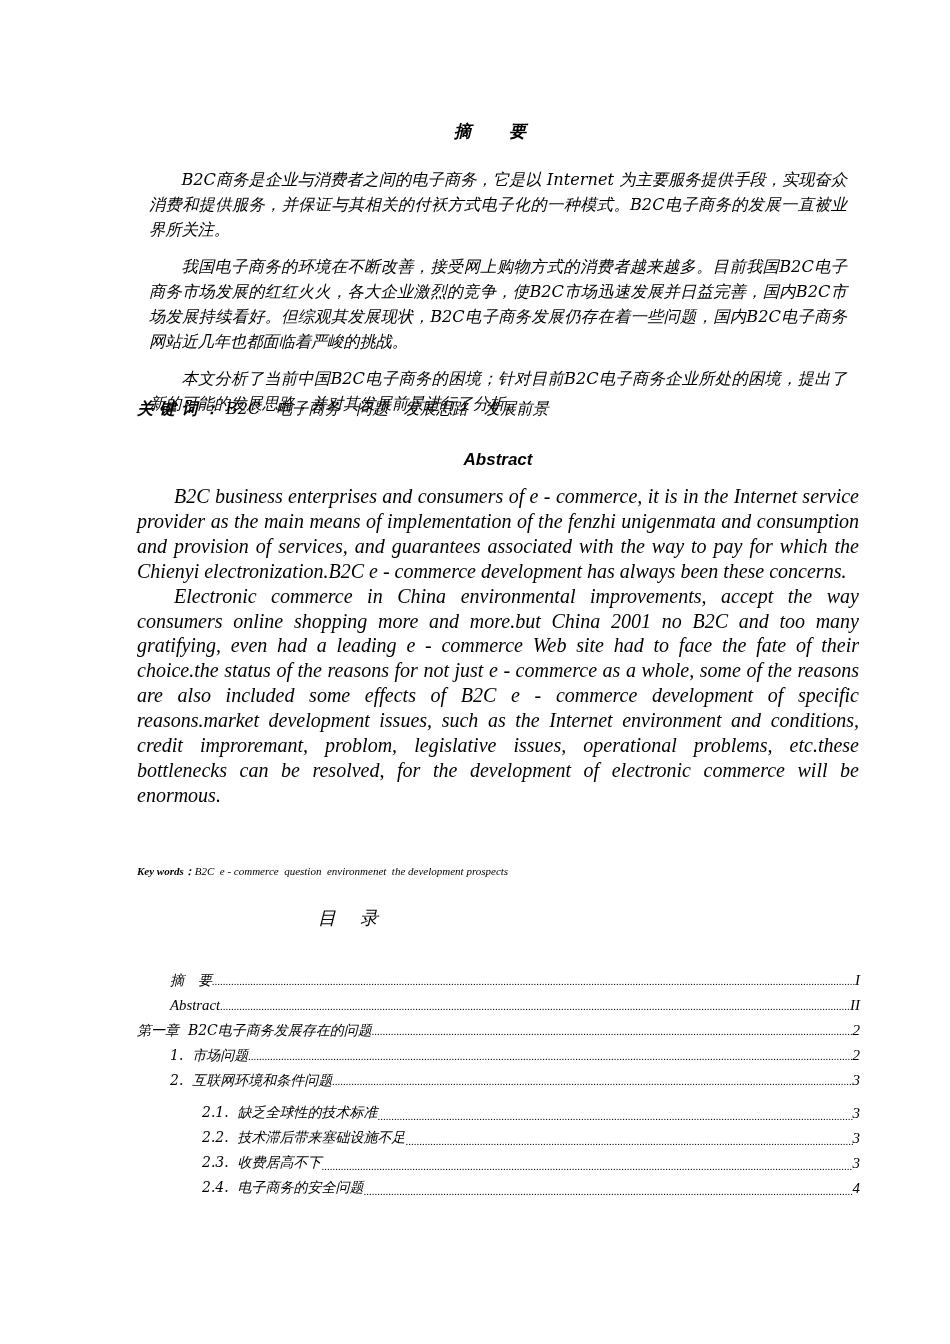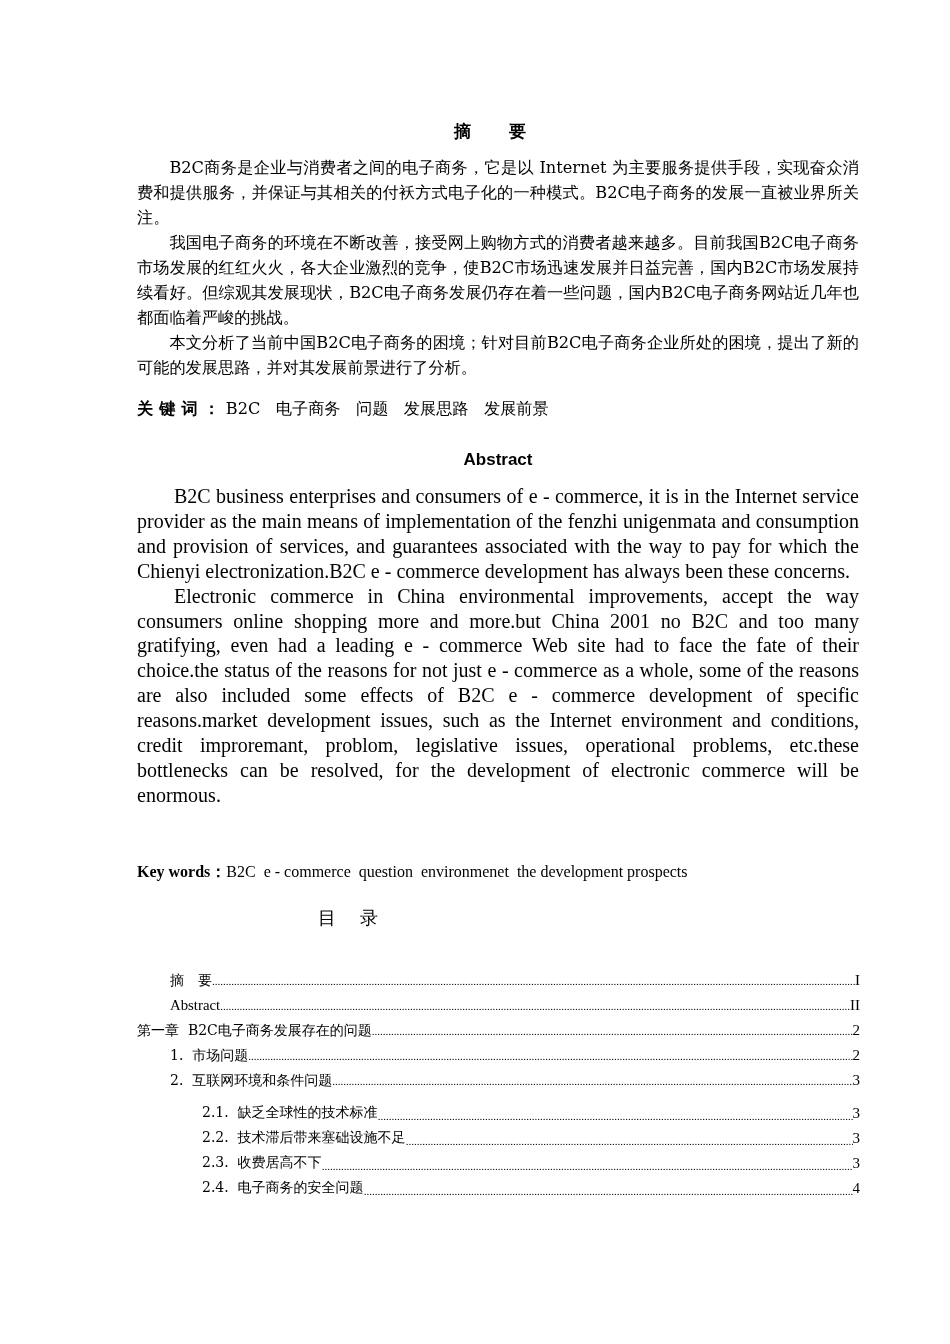--- a/index.html
+++ b/index.html
@@ -1,38 +1,38 @@
 <!DOCTYPE html>
 <html><head>
 <meta charset="utf-8">
 <style>
   html, body { margin: 0; padding: 0; background: #ffffff; }
   body { width: 950px; height: 1344px; position: relative; overflow: hidden; color: #000; }
-  .page { position: absolute; left: 0; top: 0; width: 950px; height: 1084px; }
+  .page { position: absolute; left: 0; top: 0; width: 950px; height: 1084px; font-style: italic; }
 
   .h-abs-cn { position: absolute; top: 120px; left: 0; width: 996px; text-align: center;
     font-family: "DejaVu Sans", sans-serif; font-weight: bold; font-size: 17px; letter-spacing: 16px; }
 
   .cn-block { position: absolute; left: 137px; width: 722px; font-family: "DejaVu Serif", serif;
     font-size: 16.2px; line-height: 25px; text-align: justify; }
-  .cn-block p { margin: 0; text-indent: 2em; }
+  .cn-block p { margin: 12px; text-indent: 2em; }
 
   .kw-cn { position: absolute; left: 137px; top: 396px; font-size: 16.2px; line-height: 25px;
     font-family: "DejaVu Serif", serif; white-space: pre; }
   .kw-cn .lbl { font-family: "DejaVu Sans", sans-serif; font-weight: bold; letter-spacing: 6px; }
 
   .h-abs-en { position: absolute; top: 450px; left: 0; width: 996px; text-align: center;
     font-family: "Liberation Sans", sans-serif; font-weight: bold; font-size: 17px; }
 
   .en-block { position: absolute; left: 137px; width: 722px; font-family: "Liberation Serif", serif;
     font-size: 20px; line-height: 24.9px; text-align: justify; }
   .en-block p { margin: 0; text-indent: 37px; }
 
   .kw-en { position: absolute; left: 137px; top: 859px; font-family: "Liberation Serif", serif;
-    font-size: 16px; line-height: 25px; white-space: pre; text-align: right; }
+    font-size: 11px; line-height: 25px; white-space: pre; text-align: right; }
   .kw-en .lbl { font-weight: bold; }
 
   .h-toc { position: absolute; top: 906px; left: 318px; font-family: "DejaVu Sans", sans-serif;
     font-size: 18px; letter-spacing: 24px; }
 
   .toc { position: absolute; left: 137px; top: 972px; width: 723px; }
   .toc-row { display: flex; align-items: baseline; height: 25px; font-size: 14.8px;
     font-family: "Liberation Serif", serif; }
   .toc-row .t { white-space: pre; }
   .toc-row .t.cn { font-family: "DejaVu Serif", serif; font-size: 14px; }

